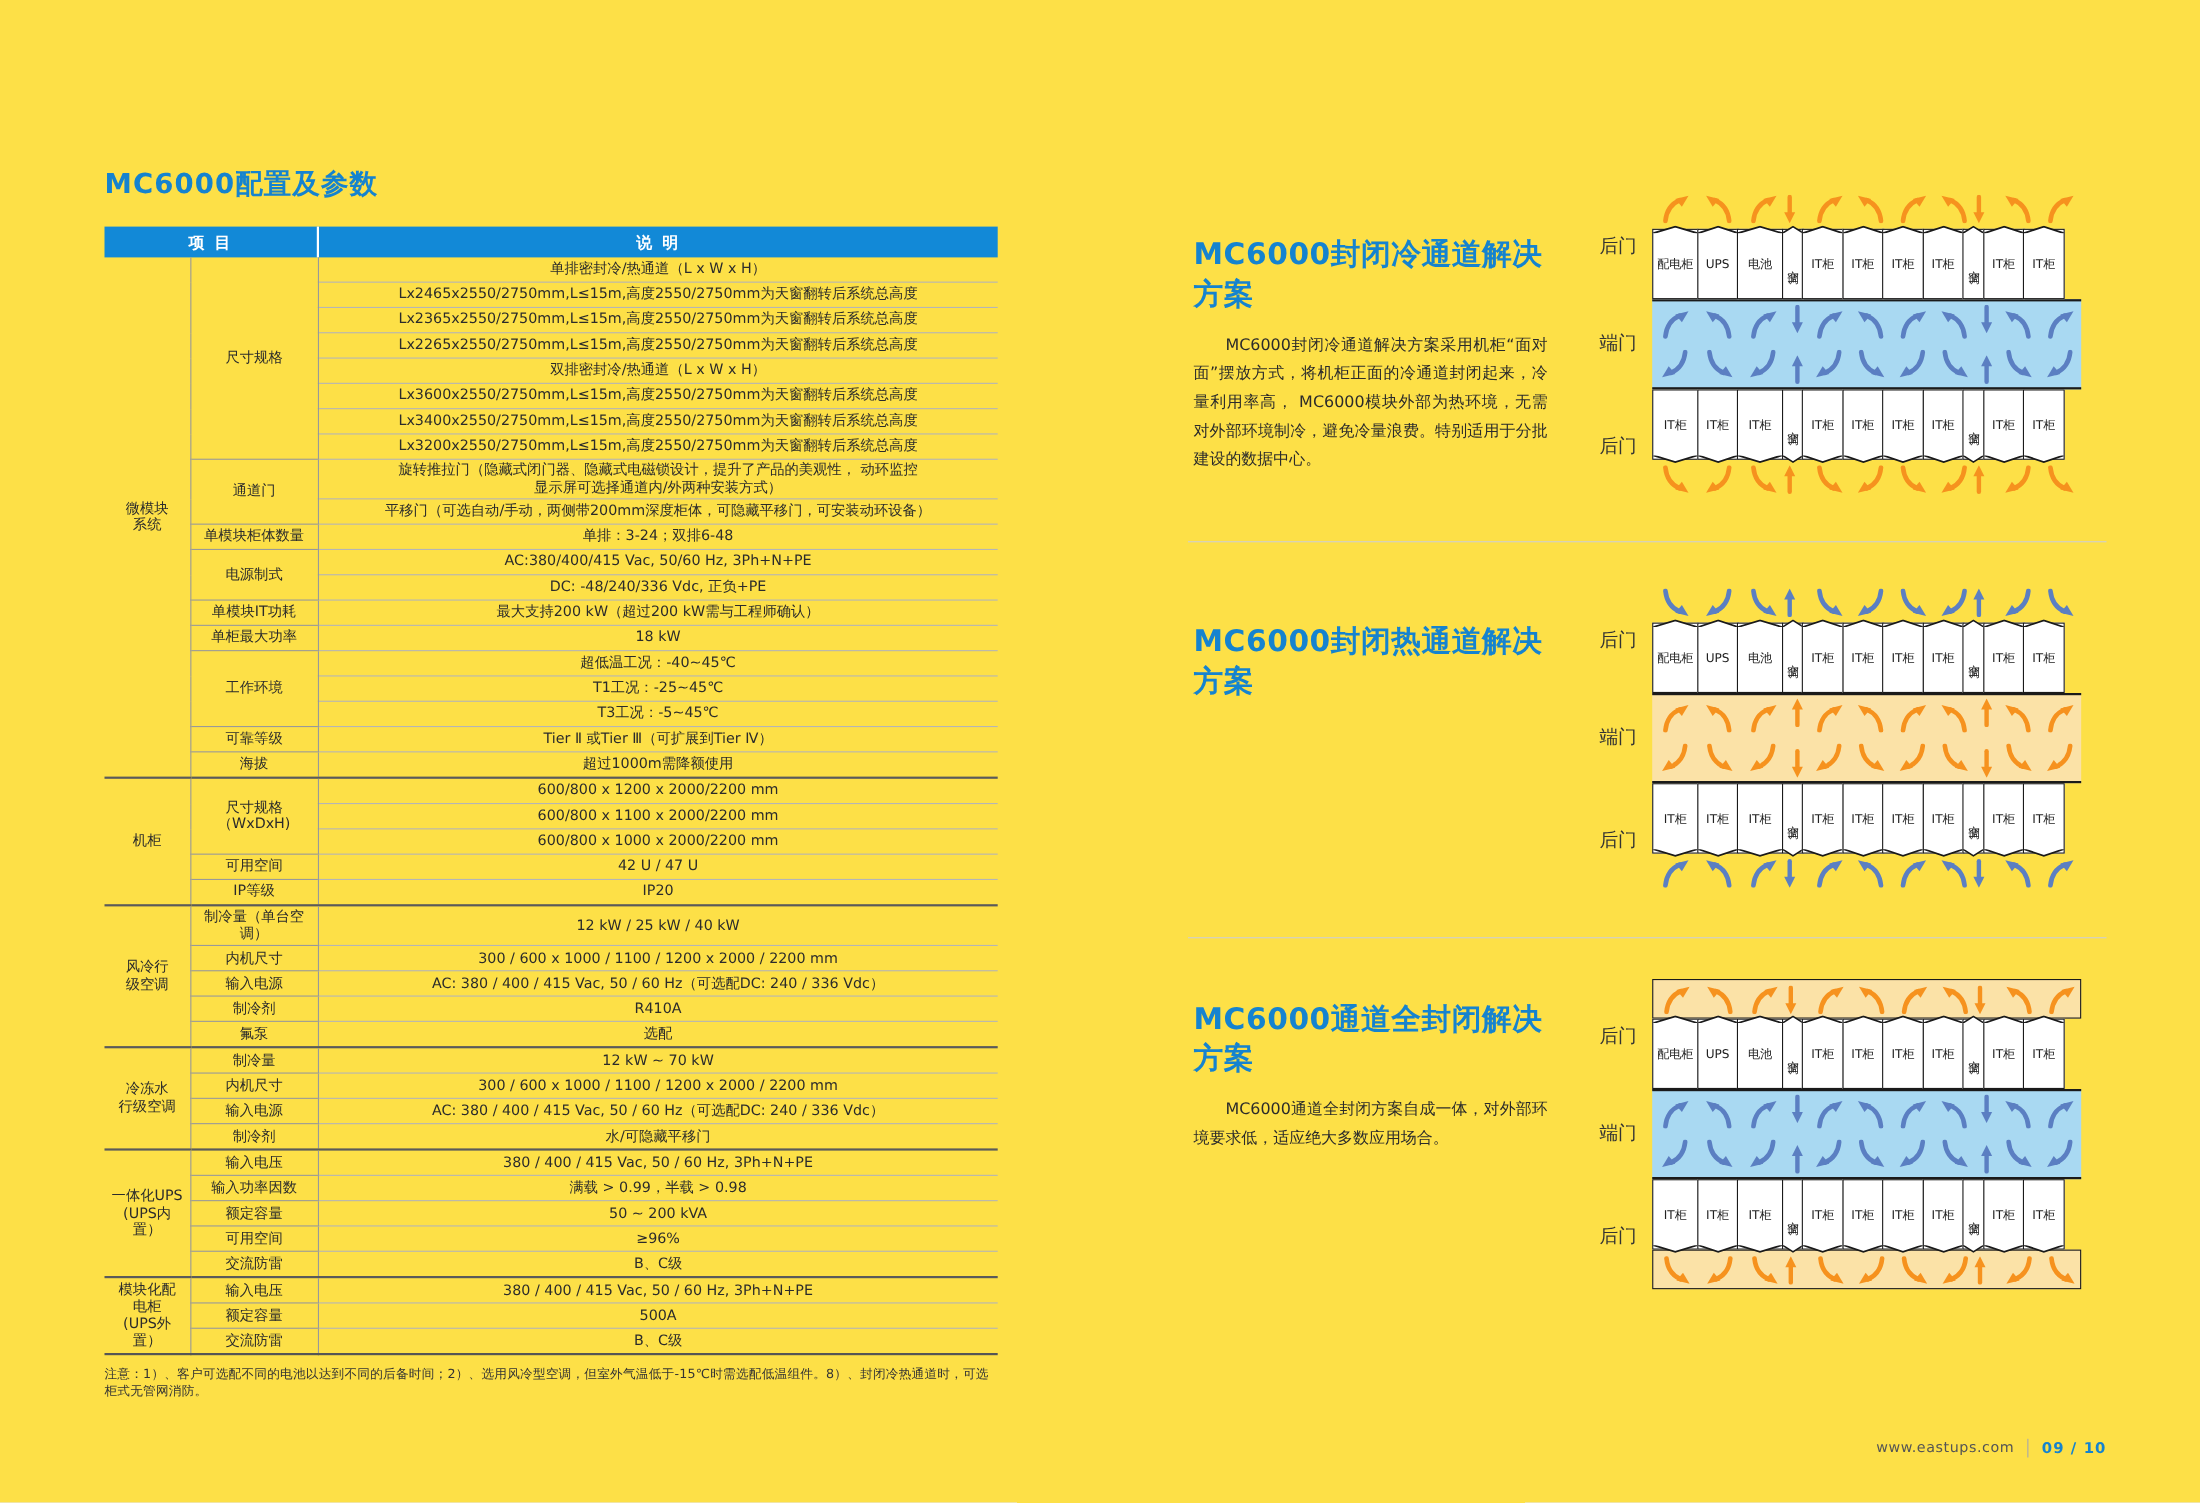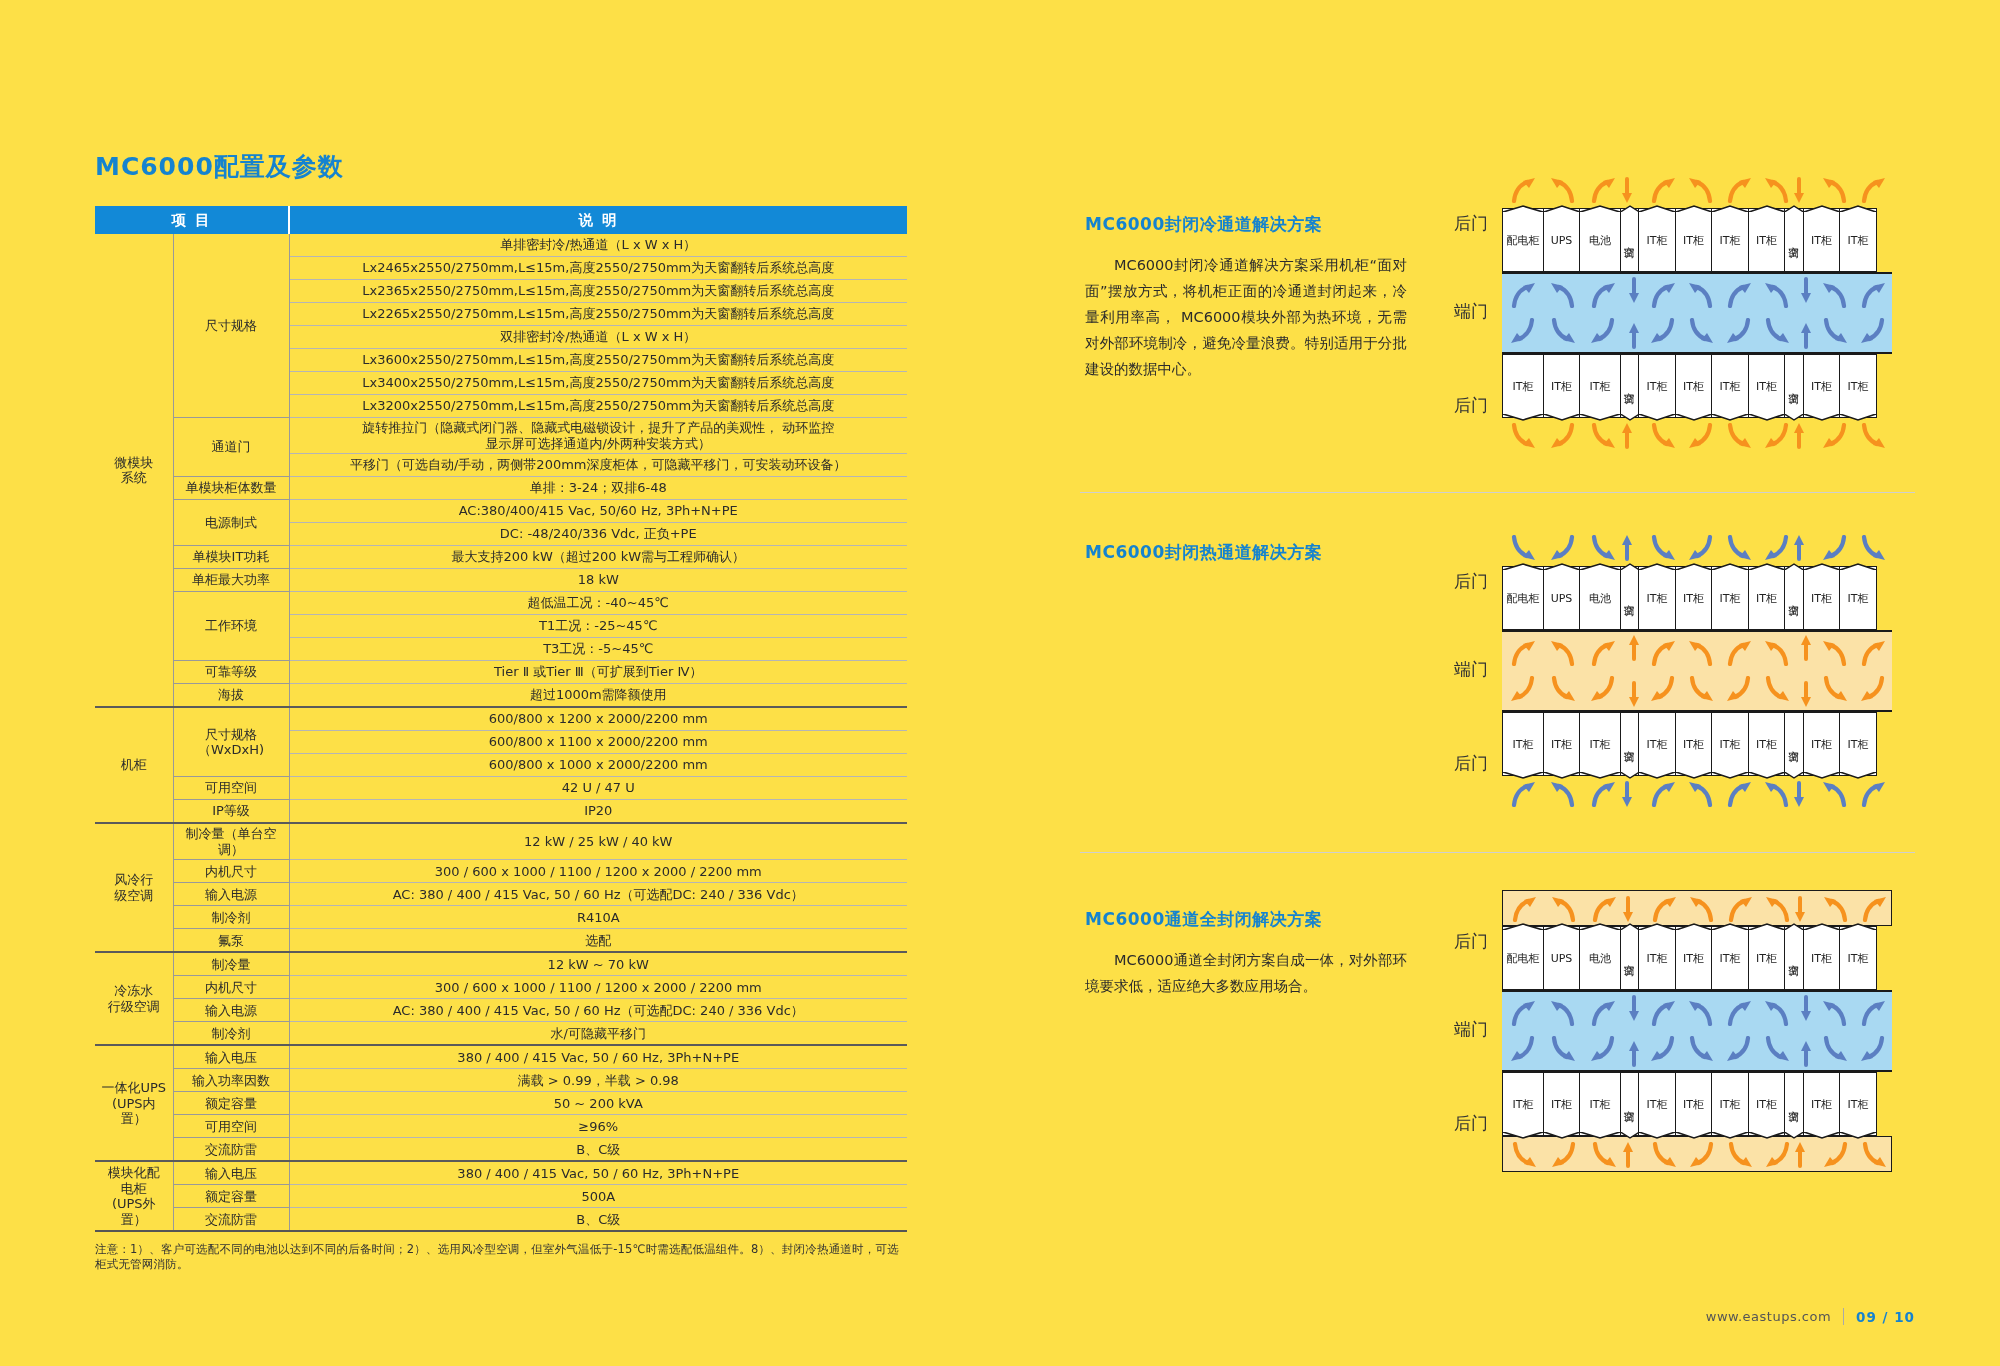--- a/index.html
+++ b/index.html
@@ -21,21 +21,21 @@
     white-space:pre-line;color:#2b2b2b;
   }
   td.gcell{text-align:center;border-right:1px solid #999;line-height:1.5;}
   td.icell{text-align:center;border-right:1px solid #999;border-top:1px solid #999;padding:2px 2px;}
   td.dcell{text-align:center;border-top:1px solid #b5b5b5;}
   td.gstart{border-top:2px solid #5a5a5a !important;}
   tbody tr:first-child td{border-top:none !important;}
   .note{margin:10px 0 0 0;font-size:11.5px;color:#333;letter-spacing:0.2px;}
   
   .sec{position:absolute;left:1085px;width:330px;}
-  .sec-title{margin:0 0 16px 0;font-size:17px;font-weight:bold;color:#1583CF;letter-spacing:0.5px;}
+  .sec-title{margin:0 0 16px 0;font-size:27px;font-weight:bold;color:#1583CF;letter-spacing:0.5px;}
   .para{margin:0;width:322px;font-size:14.5px;line-height:26px;text-align:justify;text-indent:2em;color:#2b2b2b;}
   .sec-rule{position:absolute;left:1080px;width:835px;height:0;border-top:1px solid #cfcfcf;}
   
   .diag-mount{position:absolute;left:1502px;}
   .diagram{position:relative;}
   .dlabel{position:absolute;left:-48px;width:44px;font-size:17px;color:#333;}
   .strip{position:relative;height:36px;}
   .strip.band{border:1.5px solid #1a1a1a;box-sizing:border-box;}
   .cabrow{position:relative;display:flex;height:64px;}
   .cab{
@@ -249,21 +249,21 @@
     </table>
     <p class="note">注意：1）、客户可选配不同的电池以达到不同的后备时间；2）、选用风冷型空调，但室外气温低于-15℃时需选配低温组件。8）、封闭冷热通道时，可选柜式无管网消防。</p>
   </div>
 
   <div class="sec" style="top:213px">
     <h2 class="sec-title">MC6000封闭冷通道解决方案</h2>
     <div>
         <p class="para">MC6000封闭冷通道解决方案采用机柜“面对面”摆放方式，将机柜正面的冷通道封闭起来，冷量利用率高， MC6000模块外部为热环境，无需对外部环境制冷，避免冷量浪费。特别适用于分批建设的数据中心。</p>
       </div>
   </div>
-  <div class="sec" style="top:541px">
+  <div class="sec" style="top:565px">
     <h2 class="sec-title">MC6000封闭热通道解决方案</h2>
   </div>
   <div class="sec" style="top:908px">
     <h2 class="sec-title">MC6000通道全封闭解决方案</h2>
     <div>
         <p class="para">MC6000通道全封闭方案自成一体，对外部环境要求低，适应绝大多数应用场合。</p>
       </div>
   </div>
 
   <div class="sec-rule" style="top:492px"></div>

